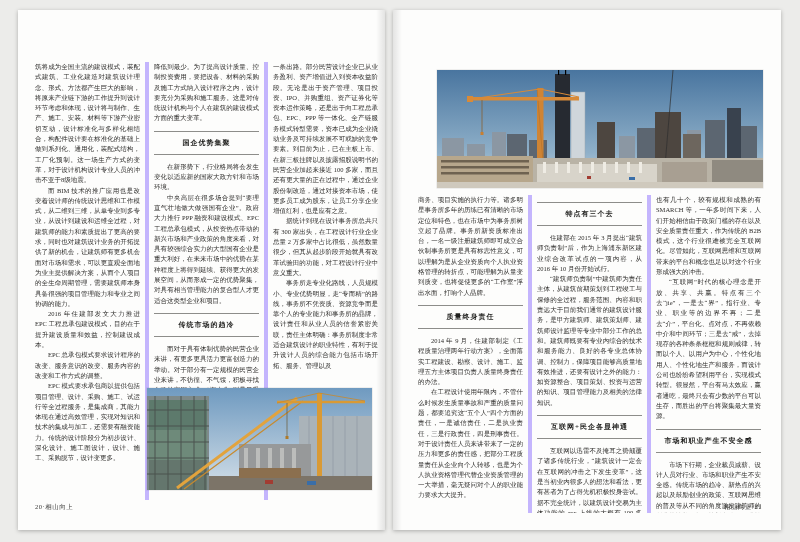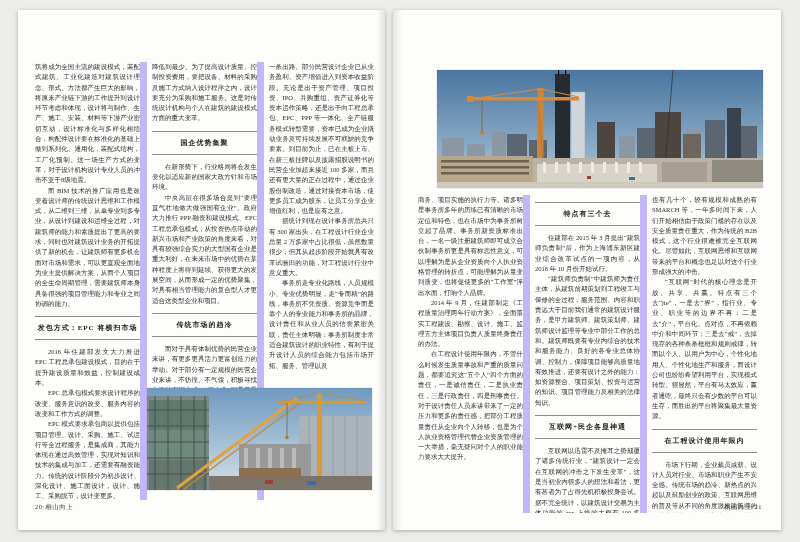--- a/index.html
+++ b/index.html
@@ -20,21 +20,21 @@
     background:linear-gradient(to right,rgba(0,0,0,0),rgba(0,0,0,.10));
   }
   .page-right::before{
     content:"";position:absolute;left:0;top:0;bottom:0;width:9px;
     background:linear-gradient(to left,rgba(0,0,0,0),rgba(0,0,0,.10));
   }
   .cols{position:absolute;display:flex;}
   .page-left  .cols{left:17px;top:52px;height:438px;}
   .page-right .cols{left:25px;top:185px;height:318px;}
   .col{width:105px;overflow:hidden;height:100%;}
-  .col + .col{border-left:7px solid #c4b5fd;padding-left:5px;}
+  .col + .col{border-left:4px solid #c4b5fd;padding-left:5px;margin-left:5px;}
   .p{
     margin:0;font-size:6.5px;line-height:10.3px;color:#2e2d2b;
     text-align:justify;text-indent:2em;
   }
   .p.cont{text-indent:0;}
   .h{
     margin:7px 0;padding:5px 2px;
     border-top:1px solid #8d8d8a;border-bottom:1px solid #8d8d8a;
     font-weight:bold;font-size:7px;line-height:12px;text-align:center;
     color:#1e1e1c;letter-spacing:1px;
@@ -52,21 +52,20 @@
 </head>
 <body>
 
 <div class="spread">
 
   <div class="page page-left">
     <div class="cols">
       <div class="col">
         <p class="p cont">筑将成为全国主流的建设模式，装配式建筑、工业化建造对建筑设计理念、形式、方法都产生巨大的影响，将原来产业链下游的工作提升到设计环节考虑和体现，设计将与制作、生产、施工、安装、材料等下游产业密切互动，设计标准化与多样化相结合，构配件设计要在标准化的基础上做到系列化、通用化，装配式结构，工厂化预制。这一场生产方式的变革，对于设计机构设计专业人员的冲击不亚于8级地震。</p>
         <p class="p">而 BIM 技术的推广应用也是改变着设计师的传统设计思维和工作模式，从二维到三维，从单专业到多专业，从设计到建设和运维全过程，对建筑师的能力和素质提出了更高的要求，同时也对建筑设计业务的开拓提供了新的机会，让建筑师有更多机会面对市场和需求，可以更直观全面地为业主提供解决方案，从而个人项目的全生命周期管理，需要建筑师本身具备很强的项目管理能力和专业之间协调的能力。</p>
-        <div class="h">发包方式：EPC 将横扫市场</div>
         <p class="p">2016 年住建部发文大力推进 EPC 工程总承包建设模式，目的在于提升建设质量和效益，控制建设成本。</p>
         <p class="p">EPC 总承包模式要求设计程序的改变、服务意识的改变、服务内容的改变和工作方式的调整。</p>
         <p class="p">EPC 模式要求承包商以提供包括项目管理、设计、采购、施工、试运行等全过程服务，是集成商，其能力体现在通过高效管理，实现对知识和技术的集成与加工，还需要有融资能力。传统的设计阶段分为初步设计、深化设计、施工图设计，设计、施工、采购脱节，设计变更多。</p>
 
       </div>
       <div class="col">
         <p class="p cont">降低到最少。为了提高设计质量、控制投资费用，要把设备、材料的采购及施工方式纳入设计程序之内，设计要充分为采购和施工服务。这是对传统设计机构与个人在建筑的建设模式方面的重大变革。</p>
         <div class="h">国企优势集聚</div>
         <p class="p">在新形势下，行业格局将会发生变化以适应新的国家大政方针和市场环境。</p>
         <p class="p">中央高层在很多场合提到“要理直气壮地做大做强国有企业”。政府大力推行 PPP 融资和建设模式、EPC 工程总承包模式，从投资热点带动的新兴市场和产业政策的角度来看，对具有较强综合实力的大型国有企业是重大利好，在未来市场中的优势在某种程度上将得到延续、获得更大的发展空间，从而形成一定的优势聚集，对具有相当管理能力的复合型人才更适合这类型企业和项目。</p>
@@ -213,33 +212,34 @@
         <rect x="275" y="90" width="51" height="22" fill="#8f8a80"></rect>
         <rect x="0" y="112" width="326" height="6" fill="#cfc9bd"></rect>
         <rect x="150" y="106" width="4" height="3" fill="#a23c32"></rect>
         <rect x="192" y="107" width="6" height="3" fill="#3a6ea8"></rect>
       </svg>
     </figure>
 
     <div class="cols">
       <div class="col">
         <p class="p cont">商务、项目实施的执行力等。诸多明星事务所多年的历练已有清晰的市场定位和特色，也在市场中为事务所树立起了品牌。事务所新资质标准出台，一名一级注册建筑师即可成立合伙制事务所更是具有标志性意义，可以理解为是从企业资质向个人执业资格管理的转折点，可能理解为从量变到质变，也将促使更多的“工作室”浮出水面，打响个人品牌。</p>
+        <div class="h">质量终身责任</div>
         <p class="p">2014 年 9 月，住建部制定《工程质量治理两年行动方案》，全面落实工程建设、勘察、设计、施工、监理五方主体项目负责人质量终身责任的办法。</p>
         <p class="p">在工程设计使用年限内，不管什么时候发生质量事故和严重的质量问题，都要追究这“五个人”四个方面的责任，一是诚信责任，二是执业责任，三是行政责任，四是刑事责任。对于设计责任人员来讲带来了一定的压力和更多的责任感，把部分工程质量责任从企业向个人转移，也是为个人执业资格管理代替企业资质管理的一大举措，毫无疑问对个人的职业能力要求大大提升。</p>
       </div>
       <div class="col">
         <div class="h">特点有三个去</div>
         <p class="p">住建部在 2015 年 3 月提出“建筑师负责制”后，作为上海浦东新区建业综合改革试点的一项内容，从 2016 年 10 月份开始试行。</p>
         <p class="p">“建筑师负责制”中建筑师为责任主体，从建筑前期策划到工程竣工与保修的全过程，服务范围、内容和职责远大于目前我们通常的建筑设计服务，是甲方建筑师、建筑策划师、建筑师设计监理等专业中部分工作的总和。建筑师既要有专业内综合的技术和服务能力、良好的各专业总体协调、控制力，保障项目能够高质量地有效推进，还要有设计之外的能力：如资源整合、项目策划、投资与运营的知识、项目管理能力及相关的法律知识。</p>
         <div class="h">互联网+民企各显神通</div>
         <p class="p">互联网以迅雷不及掩耳之势颠覆了诸多传统行业，“建筑设计一定会在互联网的冲击之下发生变革”，这是当初业内很多人的想法和看法，更有甚者为了占得先机积极投身尝试。据不完全统计，以建筑设计交易为主体功能的 app 上线的大概有 100 多个，网站大概</p>
       </div>
       <div class="col">
         <p class="p cont">也有几十个，较有规模和成熟的有 SMARCH 等，一年多时间下来，人们开始相信由于政策门槛的存在以及安全质量责任重大，作为传统的 B2B 模式，这个行业很难被完全互联网化。尽管如此，互联网思维和互联网带来的平台和概念也足以对这个行业形成强大的冲击。</p>
         <p class="p">“互联网”时代的核心理念是开放、共享、共赢。特点有三个去“jie”，一是去“界”，指行业、专业、职业等的边界不再；二是去“介”，平台化、点对点，不再依赖中介和中间环节；三是去“戒”，去掉现存的各种条条框框和规则戒律，转而以个人、以用户为中心，个性化地用人、个性化地生产和服务，而设计公司也纷纷希望利用平台，实现模式转型。很显然，平台有马太效应，赢者通吃，最终只会有少数的平台可以生存，而胜出的平台将聚集最大量资源。</p>
-        <div class="h">在工程设计使用年限内</div>
+        <div class="h">市场和职业产生不安全感</div>
         <p class="p">市场下行期，企业裁员减薪、设计人员对行业、市场和职业产生不安全感。传统市场的趋冷、新热点的兴起以及鼓励创业的政策、互联网思维的普及等从不同的角度激发建筑师的创业热情并积极寻找新出路、寻求转型超越自我。</p>
       </div>
     </div>
 
     <div class="footer footer-right">相山向上·21</div>
   </div>
 </div>
 
 </body></html>

